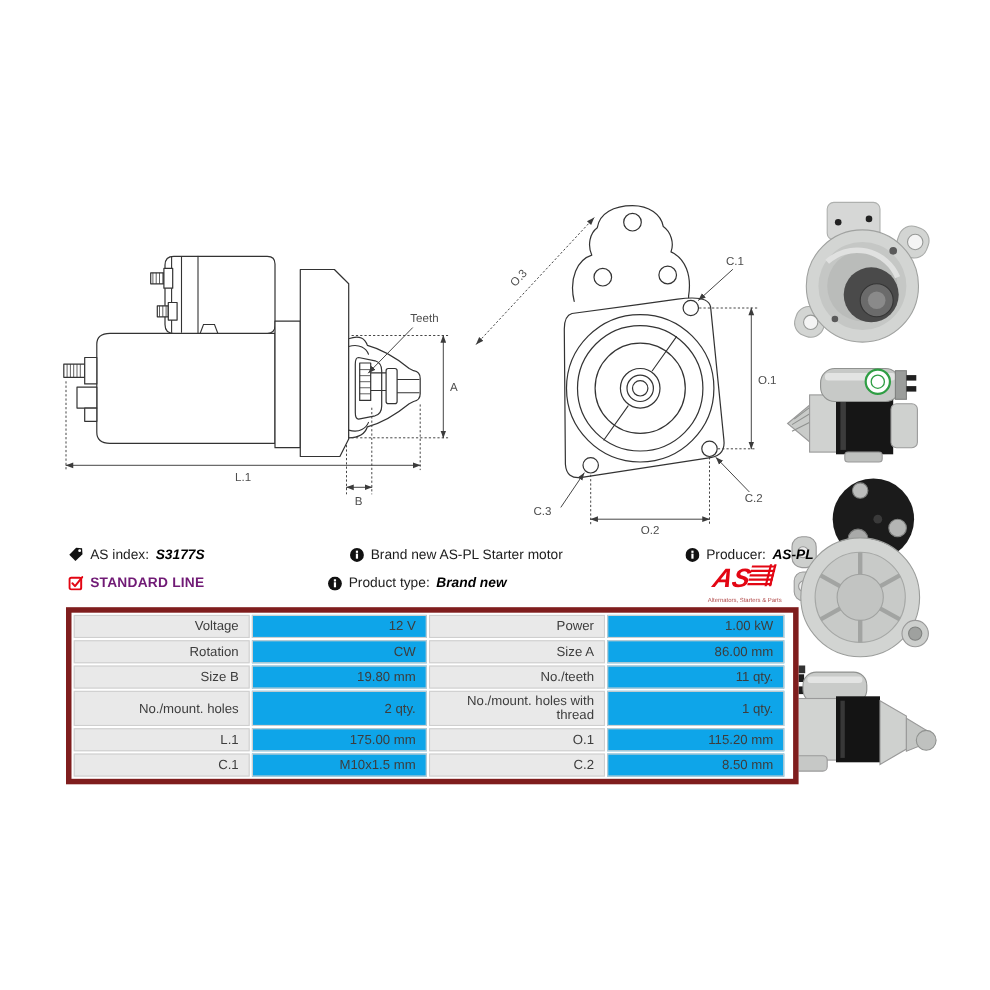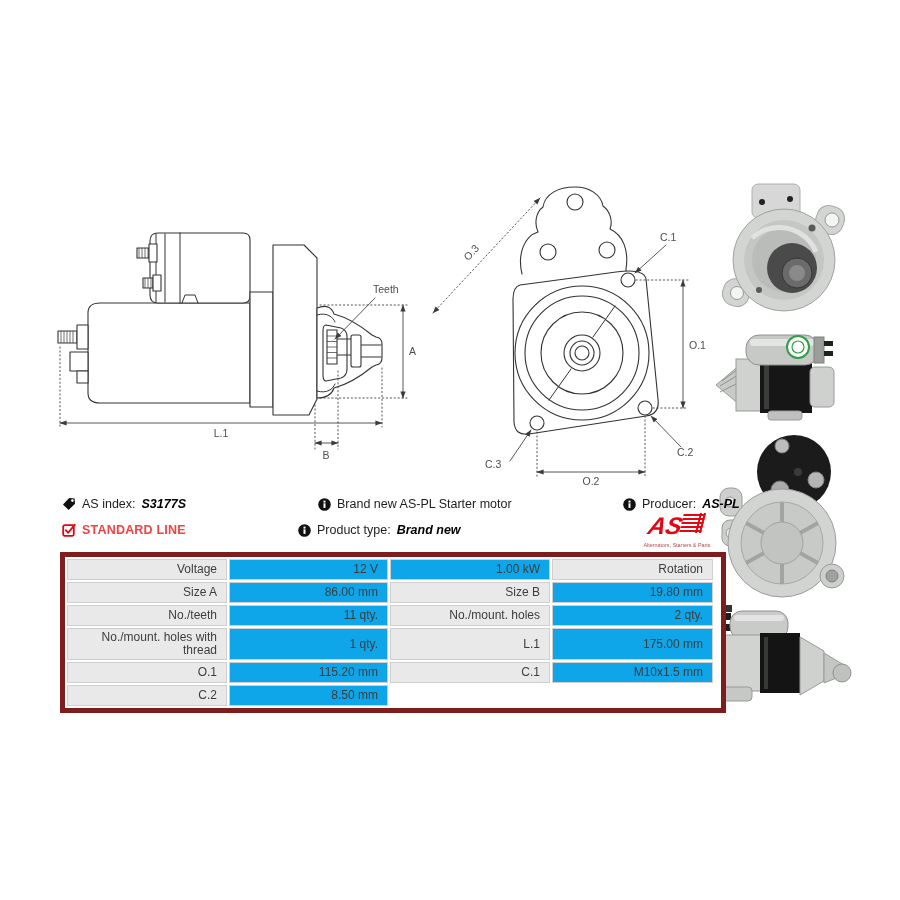--- a/index.html
+++ b/index.html
@@ -16,21 +16,21 @@
   .photo{position:absolute;}
   .photo1{left:712px;top:178px;width:145px;height:145px;}
   .photo2{left:710px;top:323px;width:145px;height:103px;}
   .photo3{left:712px;top:428px;width:145px;height:173px;}
   .photo4{left:712px;top:603px;width:142px;height:113px;}
 
   
   .info-item{position:absolute;display:flex;align-items:center;gap:6px;
              font-size:12.5px;color:#1d1d1d;height:16px;white-space:nowrap;}
   .info-item b{color:#000;font-style:italic;}
-  .standard-line{color:#ef4444;font-weight:bold;letter-spacing:.2px;}
+  .standard-line{color:#701a75;font-weight:bold;letter-spacing:.2px;}
   .icon{flex:0 0 auto;display:inline-flex;}
 
   .brand-logo{position:absolute;left:641px;top:509px;width:72px;height:42px;}
 
   
   .spec-table{position:absolute;left:60px;top:552px;width:652px;
               display:grid;grid-template-columns:160px 159px 160px 161px;
               grid-template-rows:21px 21px 21px 32px 21px 21px;
               gap:2px;background:#fff;border:5px solid #7f1d1d;padding:2px;
               font-size:12px;color:#3d3d3d;}
@@ -315,27 +315,33 @@
     <text x="36" y="38" font-size="5.4" fill="#b24a4a" text-anchor="middle">Alternators, Starters &amp; Parts</text>
   </svg>
 
   <div class="spec-table">
     <div class="cell lbl">
         <span>Voltage</span>
       </div>
     <div class="cell val">
         <span>12 V</span>
       </div>
+    <div class="cell lbl">
+        <span>Power</span>
+      </div>
     <div class="cell val">
         <span>1.00 kW</span>
       </div>
 
     <div class="cell lbl">
         <span>Rotation</span>
       </div>
+    <div class="cell val">
+        <span>CW</span>
+      </div>
     <div class="cell lbl">
         <span>Size A</span>
       </div>
     <div class="cell val">
         <span>86.00 mm</span>
       </div>
 
     <div class="cell lbl">
         <span>Size B</span>
       </div>

